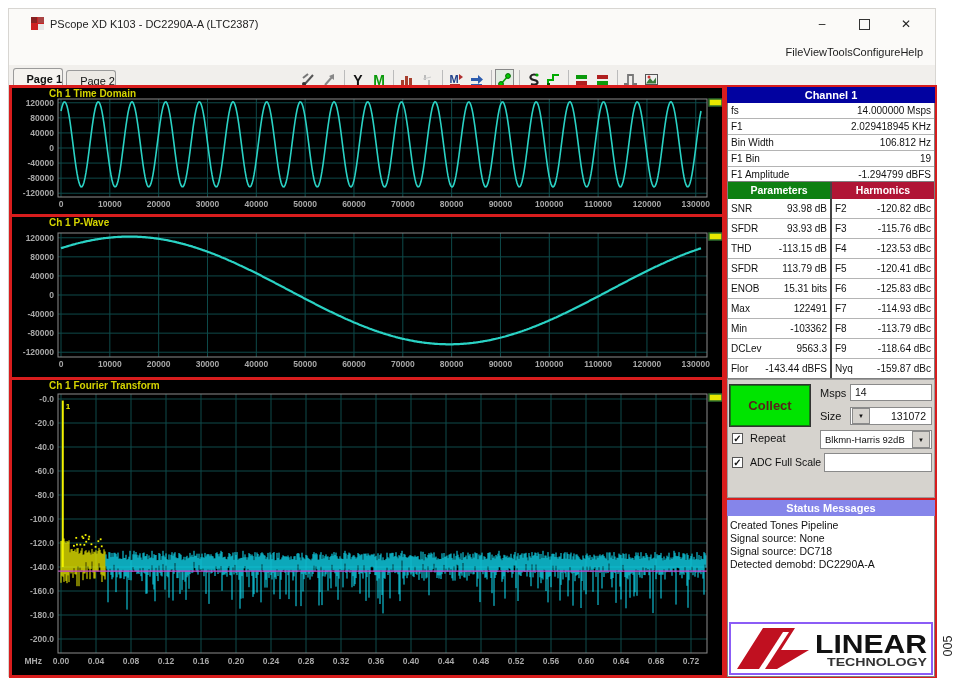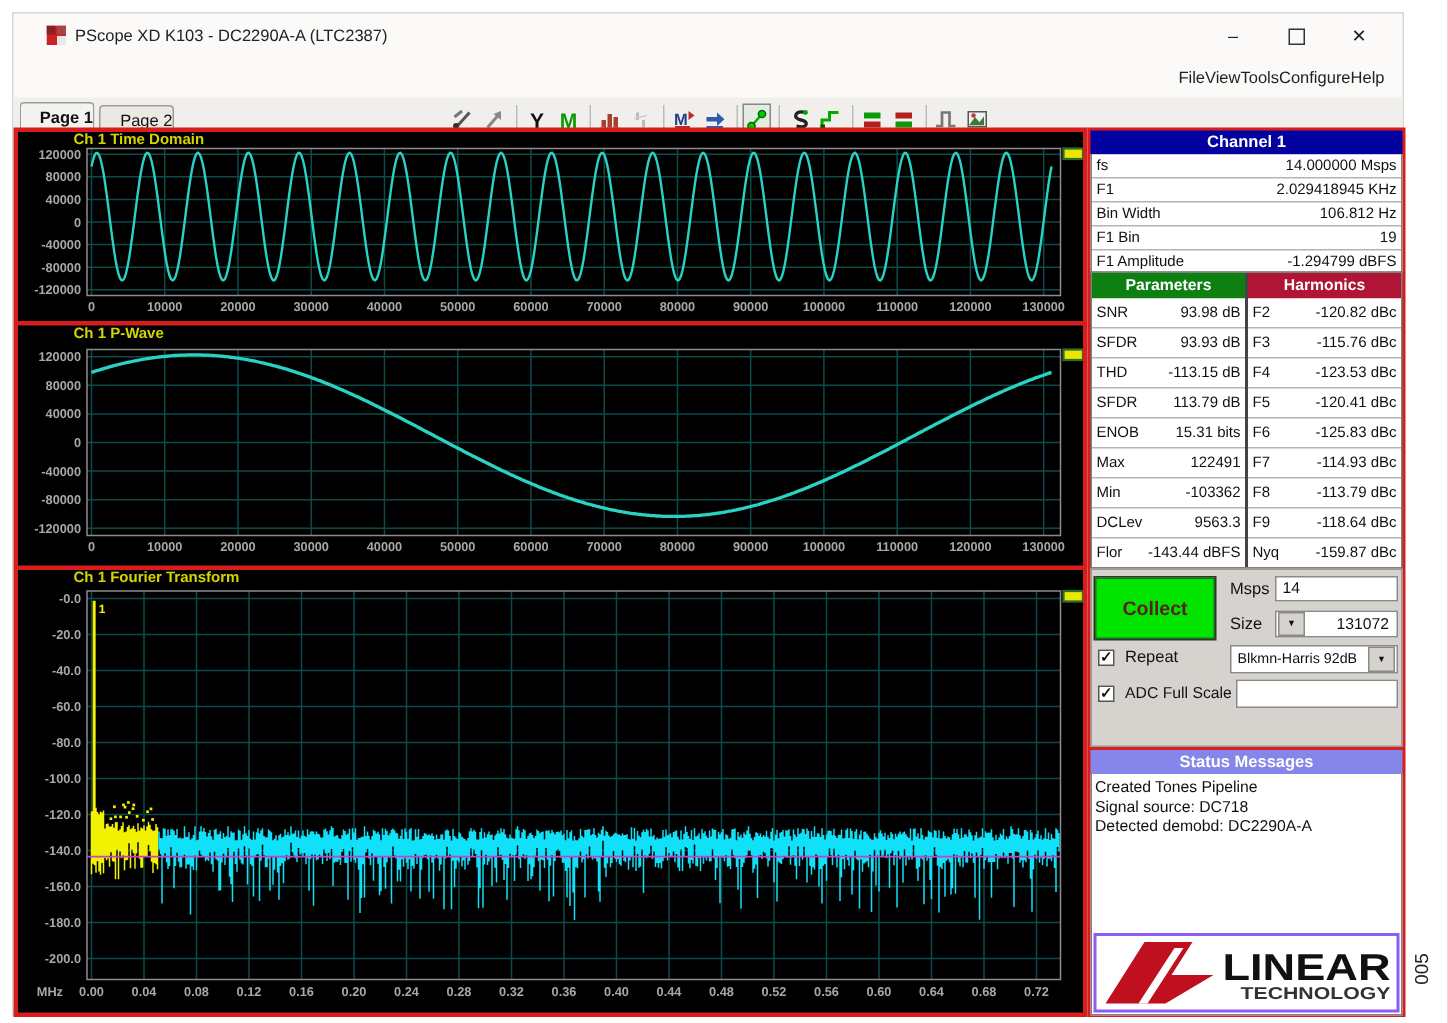--- a/index.html
+++ b/index.html
@@ -506,20 +506,21 @@
           </div>
           <div class="cb" style="left:4px;top:77px;">✓</div>
           <div class="lab" style="left:22px;top:76px;font-size:10.5px;">ADC Full Scale</div>
           <div class="field" style="left:96px;top:73px;width:108px;height:19px;"></div>
         </div>
         <div class="side-section" style="top:415px;height:176px;">
           <div class="sec-header" style="background:#8585ea;">Status Messages</div>
           <div class="status-body" style="height:160px;">
             <div id="status-lines" style="padding-top:3px;">
                 <div class="status-line">Created Tones Pipeline</div>
+                <div class="status-line">Signal source: None</div>
                 <div class="status-line">Signal source: DC718</div>
                 <div class="status-line">Detected demobd: DC2290A-A</div>
               </div>
             <div class="logo-box">
               <svg width="202" height="47" viewBox="0 0 202 47">
                 <path d="M6,45 L32,4 L64,4 L50,26 L78,26 L46,45 Z" fill="#c01020"></path>
                 <path d="M28,45 L52,8 L58,8 L34,45 Z" fill="#ffffff"></path>
                 <text x="84" y="29" font-family="Liberation Sans,sans-serif" font-size="25" font-weight="bold" fill="#111" textLength="112" lengthAdjust="spacingAndGlyphs">LINEAR</text>
                 <text x="96" y="42" font-family="Liberation Sans,sans-serif" font-size="11.5" font-weight="bold" fill="#333" textLength="100" lengthAdjust="spacingAndGlyphs">TECHNOLOGY</text>
               </svg>

